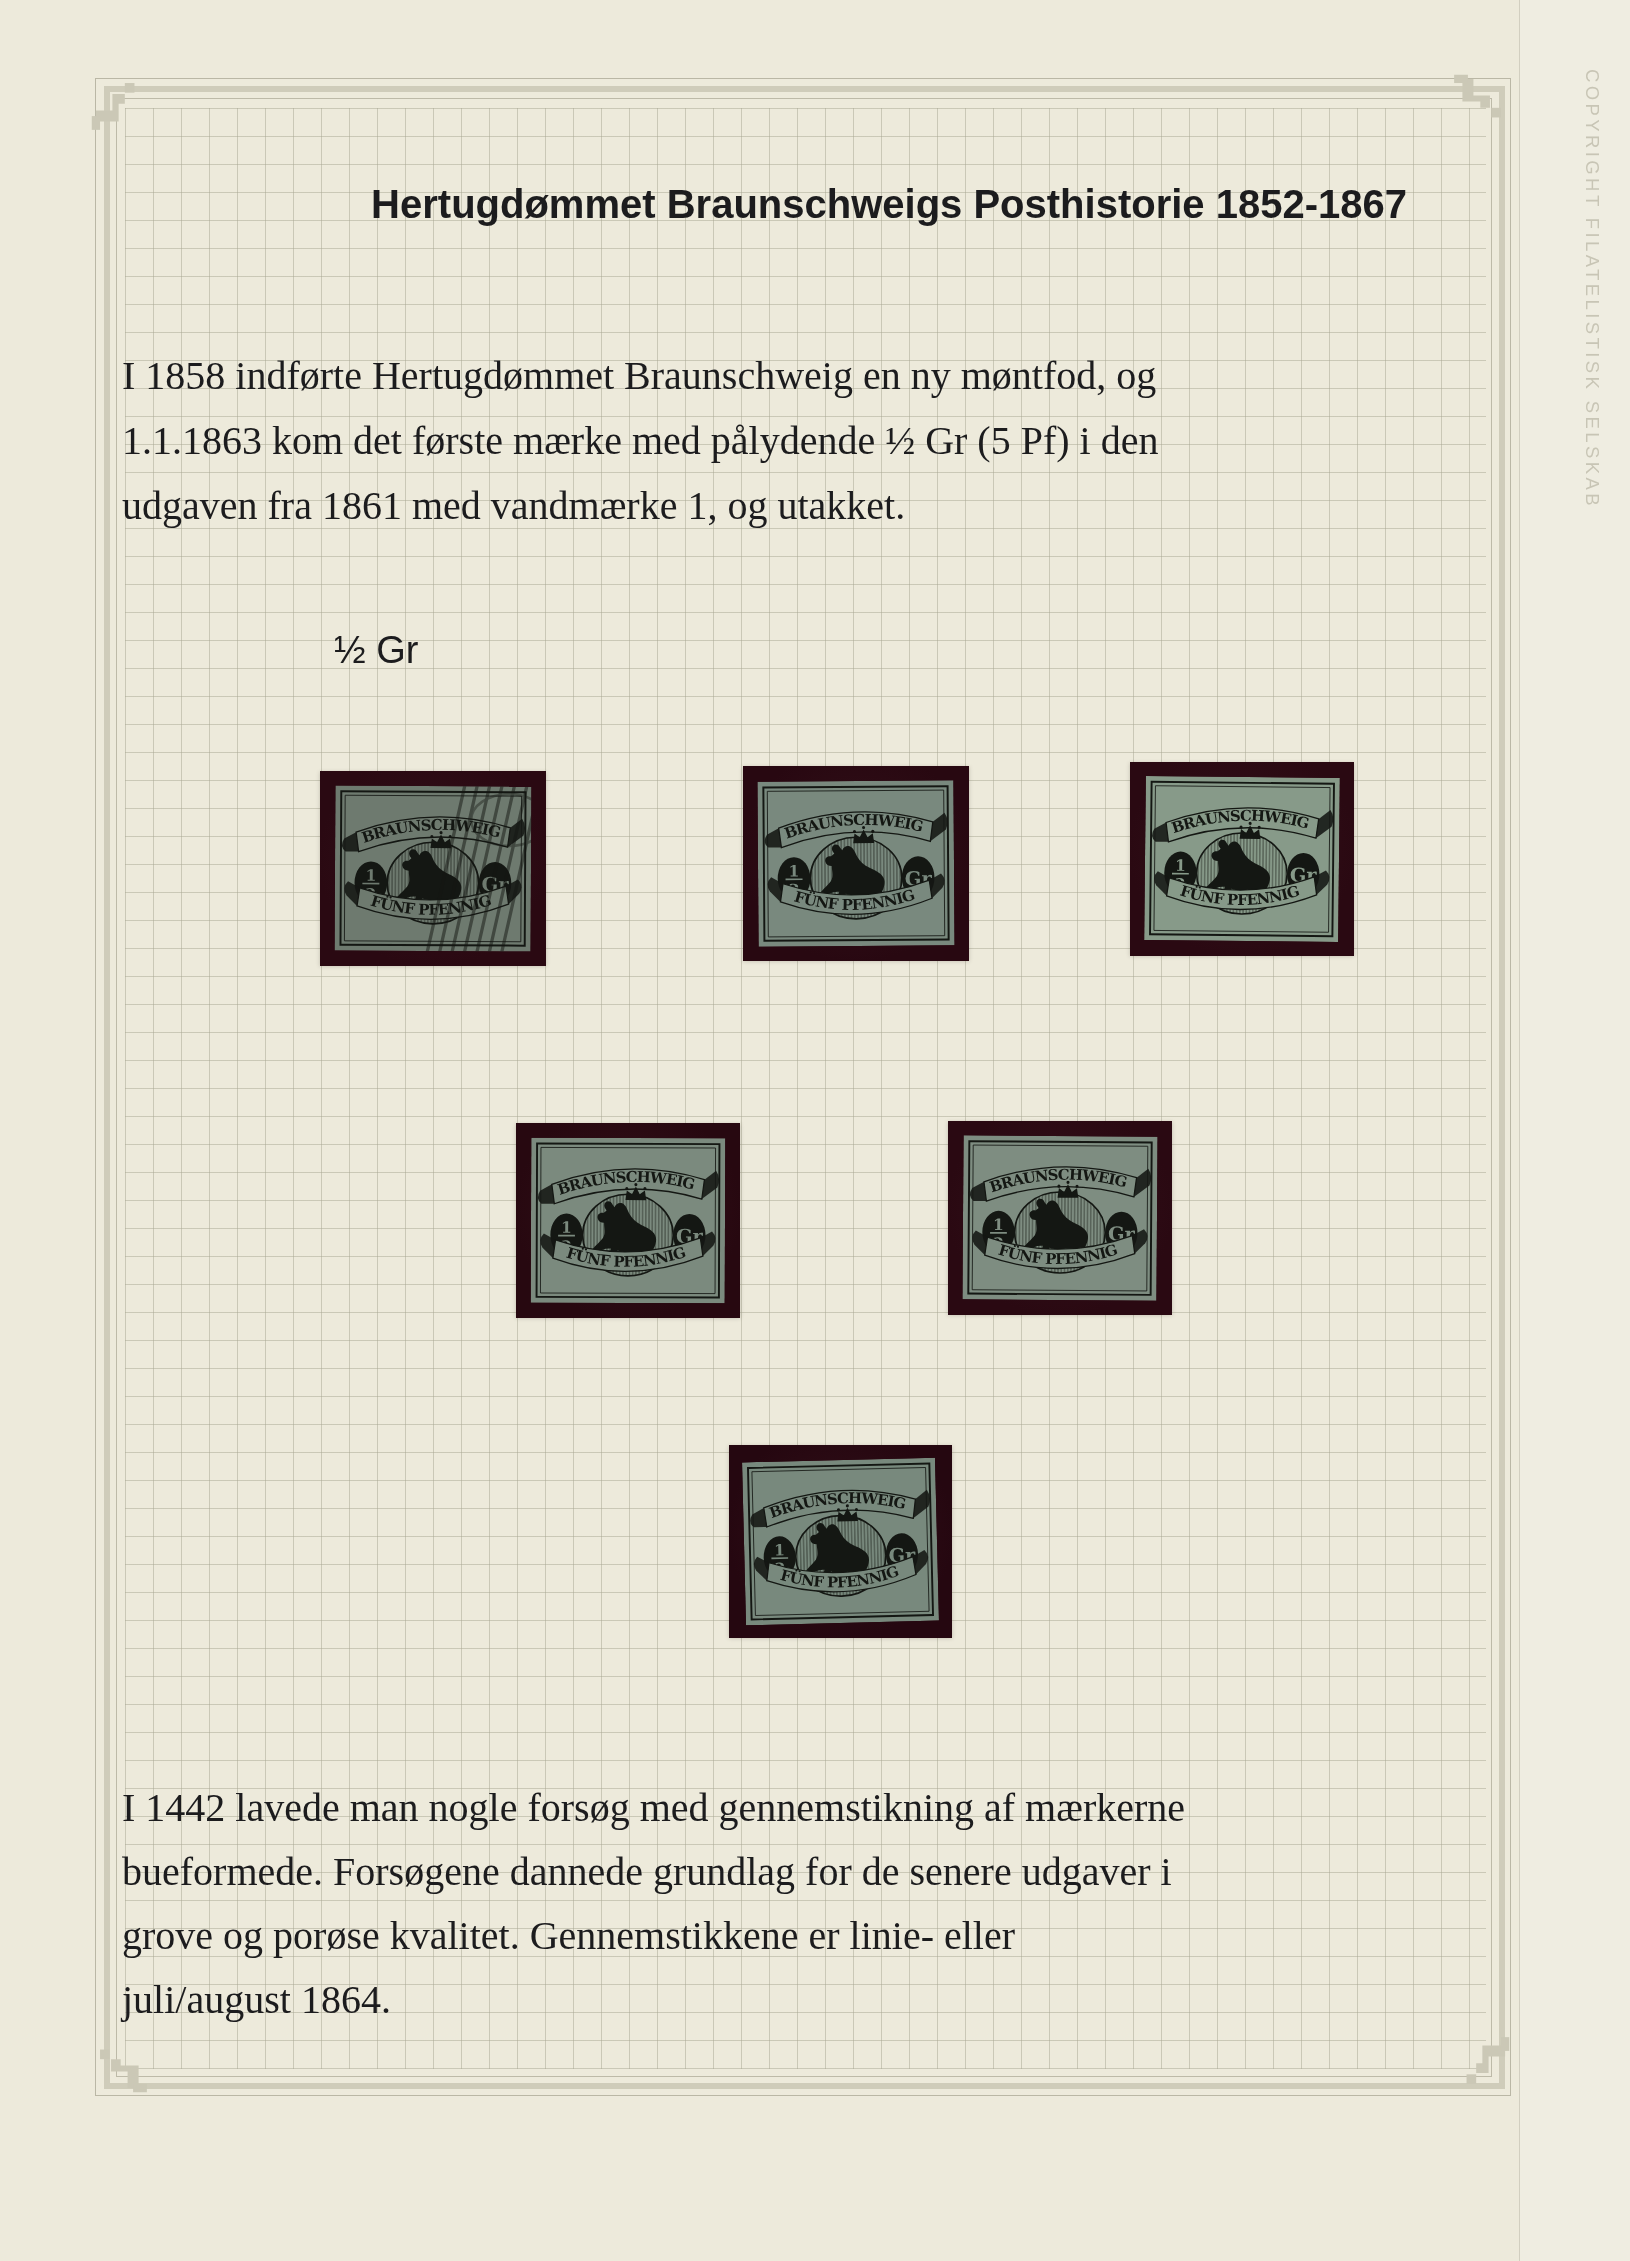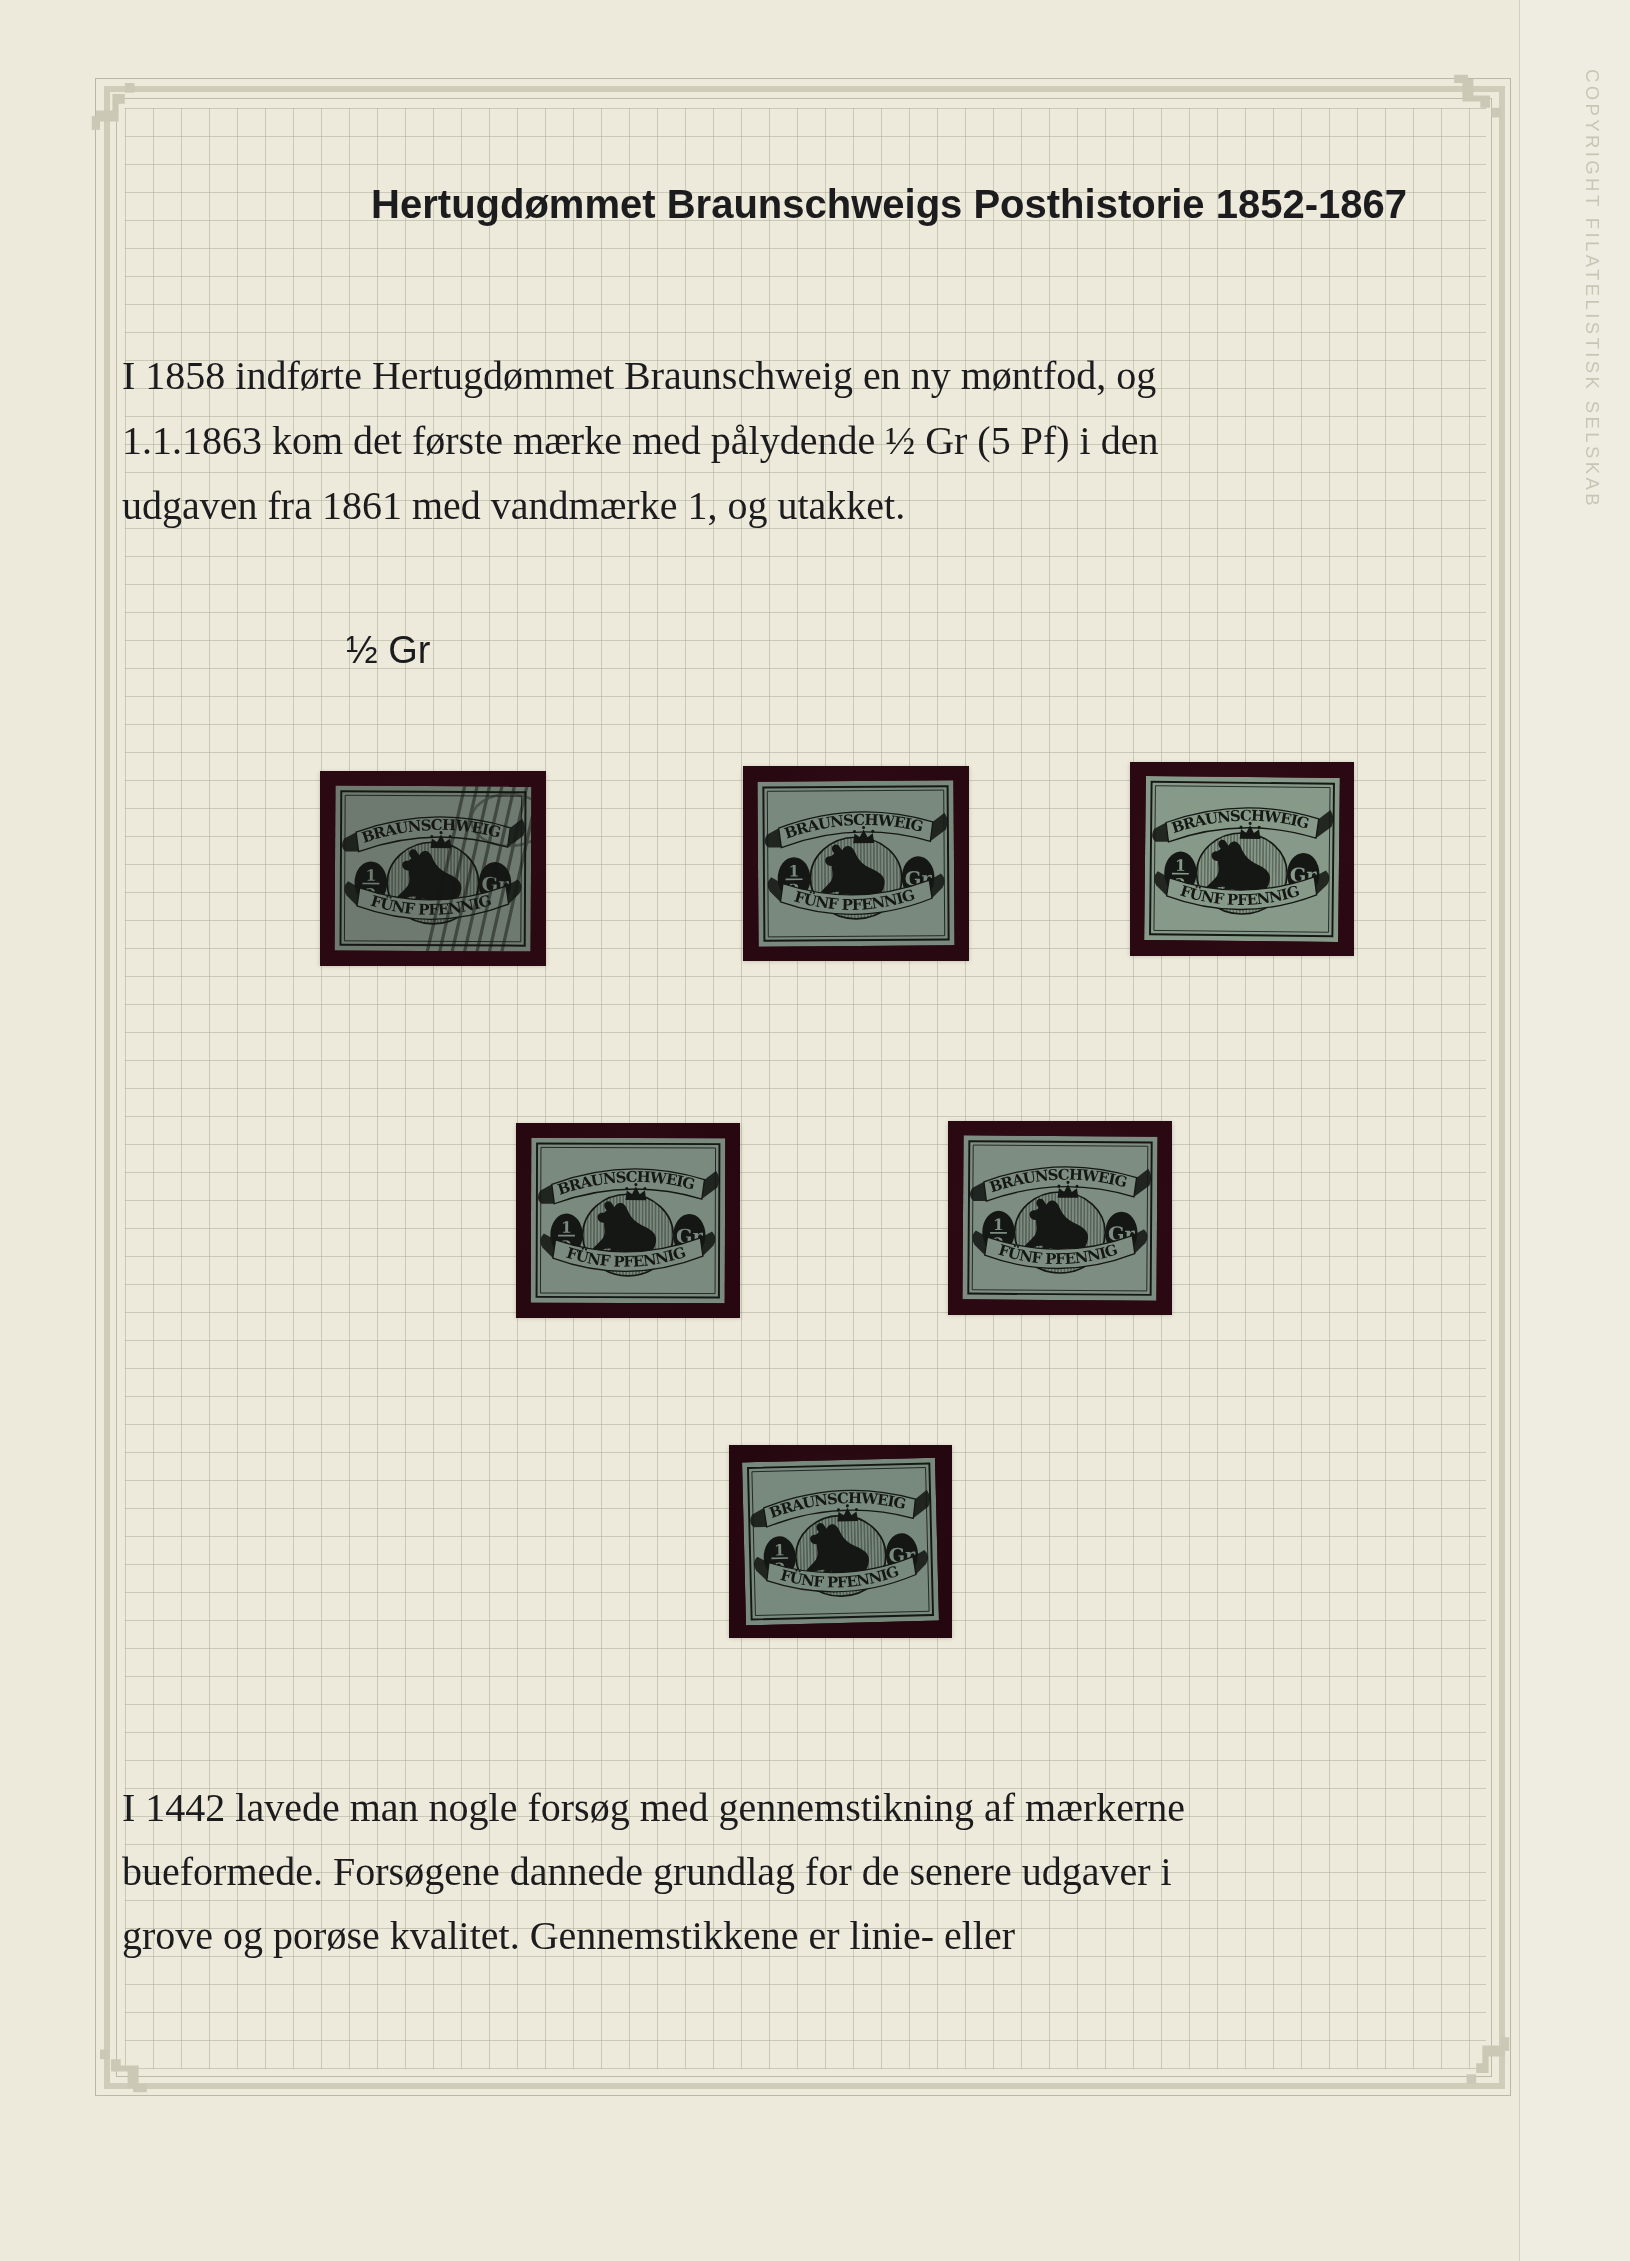--- a/index.html
+++ b/index.html
@@ -55,21 +55,21 @@
   }
   
   .page-title{
     position:absolute;left:110px;top:180px;width:1297px;
     text-align:right;font-size:40px;font-weight:bold;line-height:48px;
   }
   .para{position:absolute;font-size:40px;line-height:65px;}
   .para-intro{left:122px;top:343px;width:1304px;}
   .para-outro{left:122px;top:1776px;width:1324px;line-height:64px;}
   .subheading{
-    position:absolute;left:346px;top:626px;font-size:38px;line-height:48px;
+    position:absolute;left:334px;top:626px;font-size:38px;line-height:48px;
   }
   
   .stamp-mount{
     position:absolute;
     background:radial-gradient(ellipse at 50% 45%, #331019 0%, #250710 72%);
     box-shadow:0 1.4px 4.1px rgba(60,50,40,0.25);
   }
   .stamp-svg{position:absolute;left:15px;top:15px;right:15px;bottom:15px;width:calc(100% - 30px);height:calc(100% - 30px);}
   .s1{left:320px;top:771px;width:226px;height:195px;}
   .s2{left:743px;top:766px;width:226px;height:195px;}
@@ -124,20 +124,21 @@
   <div class="para para-intro">
       <div class="tline">I 1858 indførte Hertugdømmet Braunschweig en ny møntfod, og</div>
       <div class="tline">1.1.1863 kom det første mærke med pålydende ½ Gr (5 Pf) i den</div>
       <div class="tline">udgaven fra 1861 med vandmærke 1, og utakket.</div>
     </div>
   <div class="subheading">½ Gr</div>
   <div class="para para-outro">
       <div class="tline">I 1442 lavede man nogle forsøg med gennemstikning af mærkerne</div>
       <div class="tline">bueformede. Forsøgene dannede grundlag for de senere udgaver i</div>
       <div class="tline">grove og porøse kvalitet. Gennemstikkene er linie- eller</div>
+      <div class="tline">juli/august 1864.</div>
     </div>
 
   <div class="stamp-mount s1" style="background: radial-gradient(at 50% 45%, rgb(51, 16, 25) 0%, rgb(42, 9, 18) 72%);">
     <svg class="stamp-svg" viewBox="0 0 300 255" preserveAspectRatio="none">
     <defs>
       <pattern id="hatch0" width="5" height="6" patternUnits="userSpaceOnUse">
         <rect width="5" height="6" fill="#6e7a6f"></rect>
         <line x1="2.5" y1="0" x2="2.5" y2="6" stroke="#141713" stroke-width="1"></line>
       </pattern>
       <path id="tp0" d="M40,90 Q150,50 260,82" fill="none"></path>

